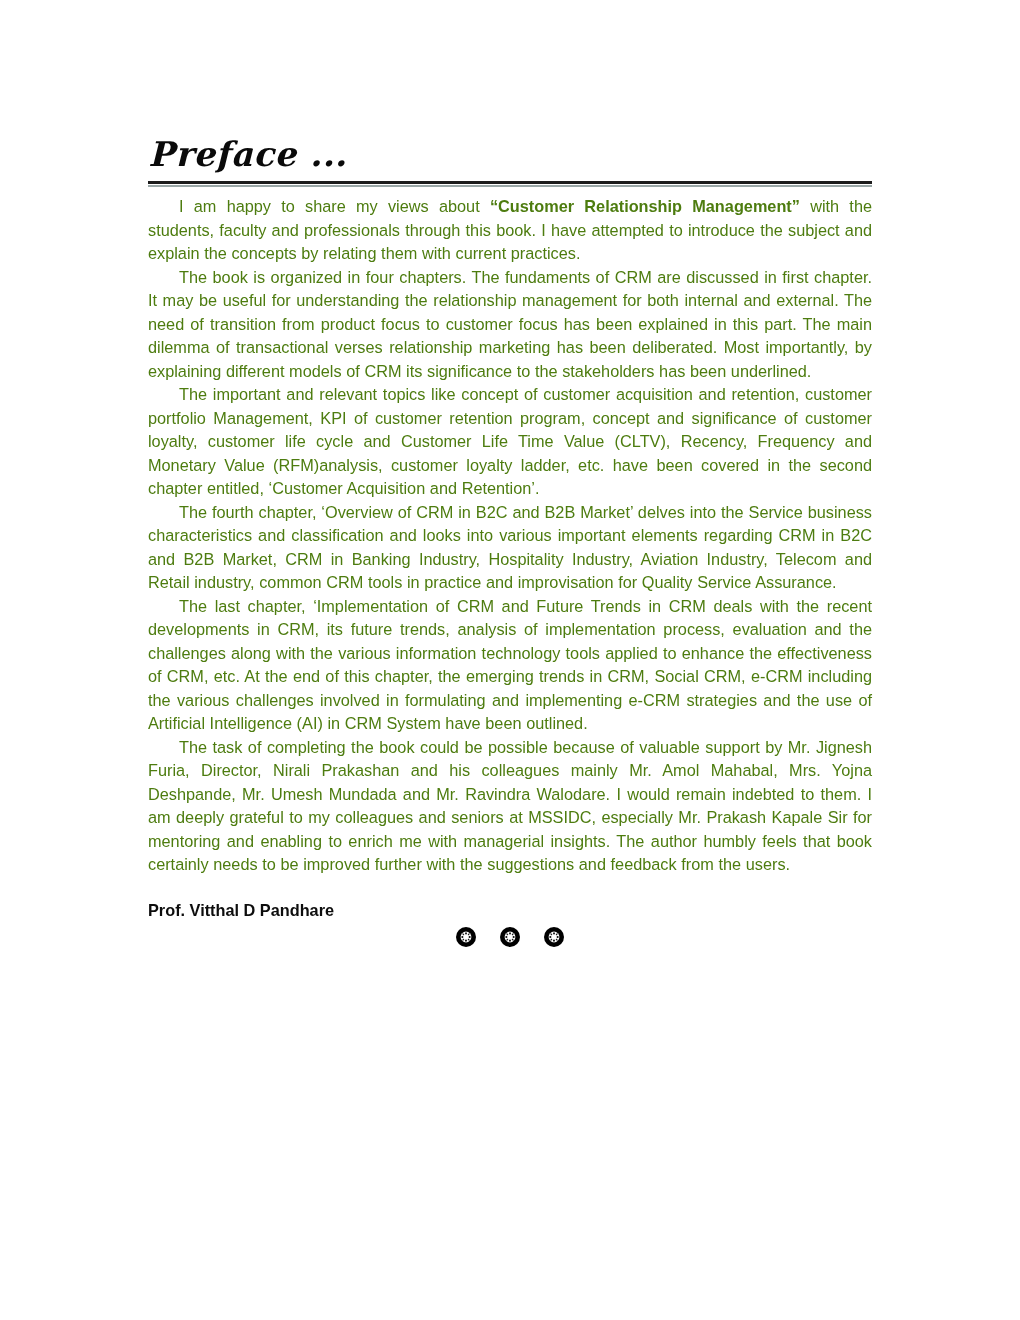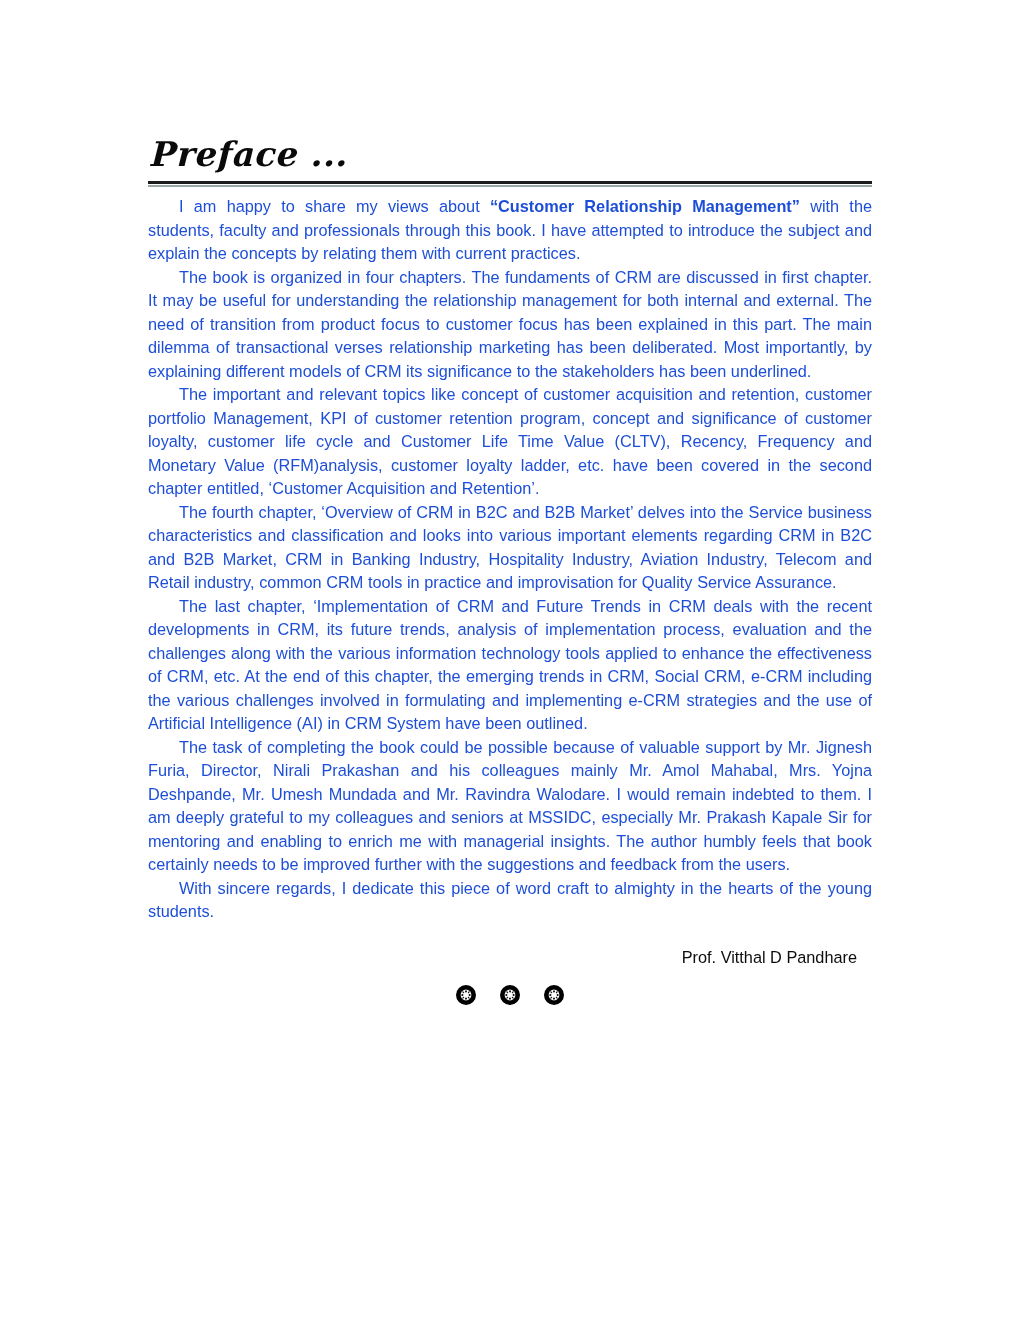--- a/index.html
+++ b/index.html
@@ -65,41 +65,41 @@
   }
 
   p.para {
     margin: 0;
     padding: 0;
     font-size: 16.3px;
     line-height: 23.5px;
     text-align: justify;
     text-justify: inter-word;
     text-indent: 31px;
-    color: #1d4ed8;
+    color: #4d7c0f;
     hyphens: none;
     word-spacing: 0.1px;
   }
 
   b, strong {
     font-weight: bold;
   }
 
   
   .signature-block {
     margin-top: 22px;
   }
 
   .signature {
-    margin: 15px;
+    margin: 0;
     font-size: 16.3px;
     line-height: 23.5px;
-    font-weight: normal;
+    font-weight: bold;
     text-indent: 0;
-    text-align: right;
+    text-align: left;
     color: #0d0d0d;
   }
 
   
   .ornament-row {
     margin-top: 4px;
     text-align: center;
     width: 724px;
     line-height: 0;
   }
@@ -132,21 +132,20 @@
 
       <p class="para">The important and relevant topics like concept of customer acquisition and retention, customer portfolio Management, KPI of customer retention program, concept and significance of customer loyalty, customer life cycle and Customer Life Time Value (CLTV), Recency, Frequency and Monetary Value (RFM)analysis, customer loyalty ladder, etc. have been covered in the second chapter entitled, ‘Customer Acquisition and Retention’.</p>
 
 
       <p class="para">The fourth chapter, ‘Overview of CRM in B2C and B2B Market’ delves into the Service business characteristics and classification and looks into various important elements regarding CRM in B2C and B2B Market, CRM in Banking Industry, Hospitality Industry, Aviation Industry, Telecom and Retail industry, common CRM tools in practice and improvisation for Quality Service Assurance.</p>
 
       <p class="para">The last chapter, ‘Implementation of CRM and Future Trends in CRM deals with the recent developments in CRM, its future trends, analysis of implementation process, evaluation and the challenges along with the various information technology tools applied to enhance the effectiveness of CRM, etc.  At the end of this chapter, the emerging trends in CRM, Social CRM, e-CRM including the various challenges involved in formulating and implementing e-CRM strategies and the use of Artificial Intelligence (AI) in CRM System have been outlined.</p>
 
       <p class="para">The task of completing the book could be possible because of valuable support by Mr. Jignesh Furia, Director, Nirali Prakashan and his colleagues mainly Mr. Amol Mahabal, Mrs. Yojna Deshpande, Mr. Umesh Mundada and Mr. Ravindra Walodare. I would remain indebted to them. I am deeply grateful to my colleagues and seniors at MSSIDC, especially Mr. Prakash Kapale  Sir for mentoring and enabling to enrich me with managerial insights. The author humbly feels that book certainly needs to be improved further with the suggestions and feedback from the users.</p>
 
-      <p class="para">With sincere regards, I dedicate this piece of word craft to almighty in the hearts of the young students.</p>
 
     </div>
 
     <div class="signature-block">
       <p class="signature">Prof. Vitthal D Pandhare</p>
     </div>
 
     <div class="ornament-row">
       <span class="ornament">
         <svg width="22" height="22" viewBox="0 0 22 22" aria-hidden="true">

